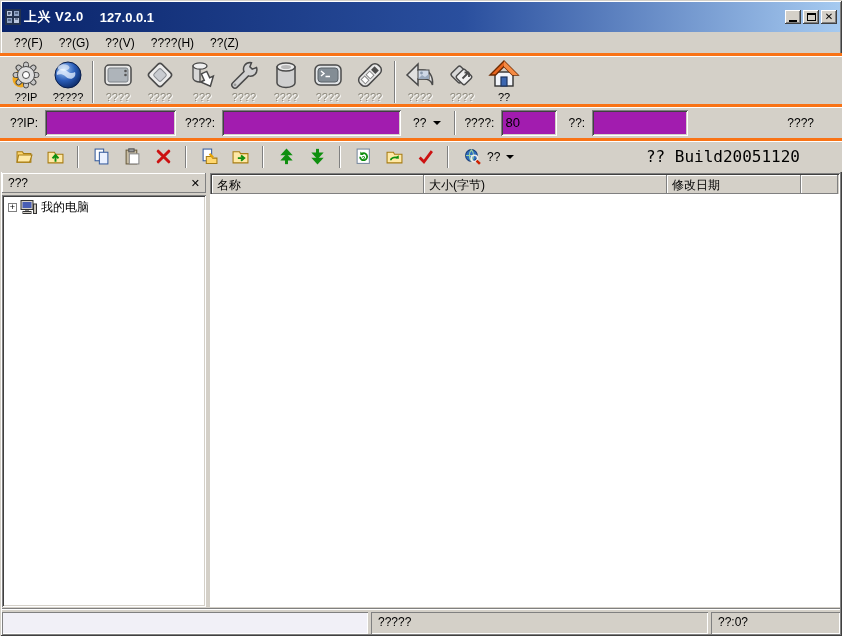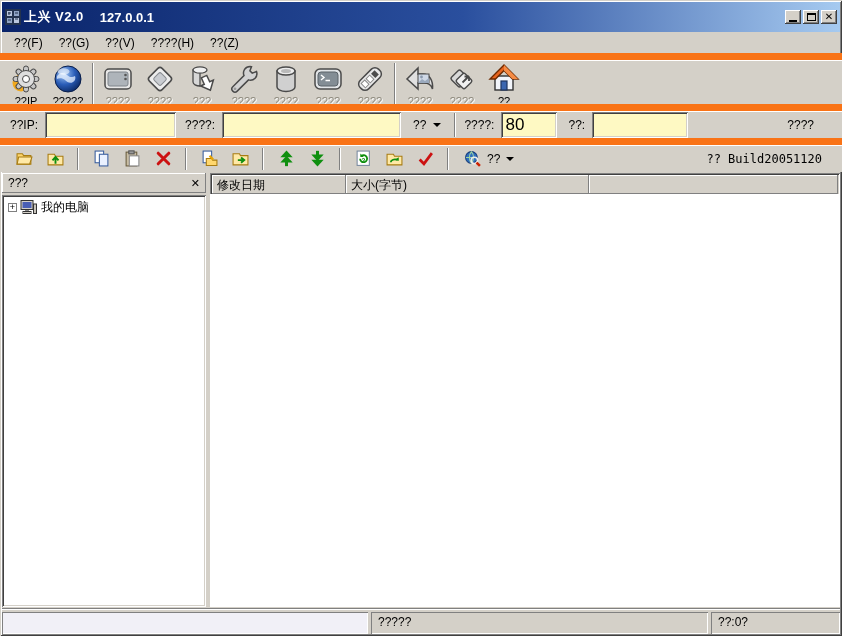--- a/index.html
+++ b/index.html
@@ -20,45 +20,45 @@
   .winbtn{width:16px;height:14px;background:#d4d0c8;position:relative;
     box-shadow:inset -1px -1px 0 #404040, inset 1px 1px 0 #fff, inset -2px -2px 0 #808080, inset 2px 2px 0 #d4d0c8;
     display:flex;align-items:center;justify-content:center;font-size:9px;font-weight:bold;color:#000;}
   .glyph-min{width:8px;height:2px;background:#000;margin-top:7px;}
   .glyph-max{width:9px;height:8px;border:1px solid #000;border-top-width:2px;}
   .glyph-close{font-size:10px;line-height:10px;font-weight:bold;}
   
   .menubar{height:21px;display:flex;align-items:center;padding-left:6px;flex:0 0 auto;}
   .menu-item{font-size:12px;padding:2px 8px;color:#000;}
   
-  .band{border-top:7px solid #f97316;box-shadow:inset 0 1px 0 #fff;flex:0 0 auto;display:flex;align-items:center;background:#d4d0c8;}
+  .band{border-top:3px solid #f97316;box-shadow:inset 0 1px 0 #fff;flex:0 0 auto;display:flex;align-items:center;background:#d4d0c8;}
   .vsep{width:2px;align-self:center;border-left:1px solid #808080;border-right:1px solid #fff;}
   
   .band-main{height:51px;align-items:flex-start;padding:3px 0 0 5px;}
   .bigbtn{width:42px;height:47px;display:flex;flex-direction:column;align-items:center;}
   .bigbtn svg{width:32px;height:32px;flex:0 0 auto;}
   .bigbtn .lbl{font-size:11px;line-height:12px;color:#000;white-space:nowrap;}
   .bigbtn.disabled .lbl{color:#8e8a7e;text-shadow:1px 1px 0 #fff;}
   .band-main .vsep{height:42px;margin:1px 3px;}
   
   .band-form{height:34px;padding:0 10px;font-size:12px;gap:0;}
   .band-form label{margin-right:7px;white-space:nowrap;}
-  .tfield{height:21px;border:none;background:#fef9c3;font-size:17px;padding:13px 4px;outline:none;
+  .tfield{height:21px;border:none;background:#a21caf;font-size:13px;padding:13px 4px;outline:none;
     box-shadow:inset 1px 1px 0 #808080, inset -1px -1px 0 #fff, inset 2px 2px 0 #404040, inset -2px -2px 0 #d4d0c8;}
   .caret{width:0;height:0;border-left:4px solid transparent;border-right:4px solid transparent;border-top:4px solid #000;display:inline-block;}
   .dropbtn{display:flex;align-items:center;gap:7px;padding:2px 5px;margin-left:7px;}
   .band-form .vsep{height:24px;margin:0 8px;}
   .flat-textbtn{margin-left:auto;margin-right:12px;padding:2px 6px;}
   
   .band-file{height:34px;padding-left:13px;gap:9px;}
   .smallbtn{width:22px;height:22px;display:flex;align-items:center;justify-content:center;}
   .smallbtn svg{width:17px;height:17px;}
   .band-file .vsep{height:22px;margin:0 2px;}
   .searchbtn{display:flex;align-items:center;gap:6px;padding:2px 4px;font-size:12px;}
-  .build-label{margin-left:auto;margin-right:20px;font-size:12px;font-family:"DejaVu Sans Mono","Liberation Mono",monospace;}
+  .build-label{margin-left:auto;margin-right:42px;font-size:16px;font-family:"DejaVu Sans Mono","Liberation Mono",monospace;}
   
   .main{flex:1 1 auto;display:flex;padding:1px 2px 1px 2px;min-height:0;}
   .left-panel{width:204px;display:flex;flex-direction:column;flex:0 0 auto;}
   .panel-header{height:20px;flex:0 0 auto;display:flex;align-items:center;padding:0 6px;font-size:12px;background:#d4d0c8;
     box-shadow:inset -1px -1px 0 #808080, inset 1px 1px 0 #fff;margin-bottom:2px;}
   .panel-close{margin-left:auto;font-size:11px;font-weight:bold;line-height:11px;}
   .tree{flex:1 1 auto;background:#fff;padding:3px 2px;font-size:12px;overflow:hidden;
     box-shadow:inset 1px 1px 0 #808080, inset -1px -1px 0 #fff, inset 2px 2px 0 #404040, inset -2px -2px 0 #d4d0c8;}
   .tree-row{display:flex;align-items:center;height:18px;white-space:nowrap;}
   .expander{width:9px;height:9px;border:1px solid #808080;background:#fff;margin:0 3px 0 4px;flex:0 0 auto;
@@ -401,22 +401,23 @@
           </svg>
           <span>我的电脑</span>
         </div>
       </div>
     </div>
 
     <div class="splitter"></div>
 
     <div class="right-panel">
       <div class="table-header">
+        <div class="th th-name">名称</div>
+        <div class="th th-size">大小(字节)</div>
         <div class="th th-date">修改日期</div>
-        <div class="th th-size">大小(字节)</div>
         <div class="th th-fill"></div>
       </div>
       <div class="table-body"></div>
     </div>
   </div>
 
   <div class="statusbar">
     <div class="sb sb-progress"></div>
     <div class="sb sb-msg">?????</div>
     <div class="sb sb-count">??:0?</div>

